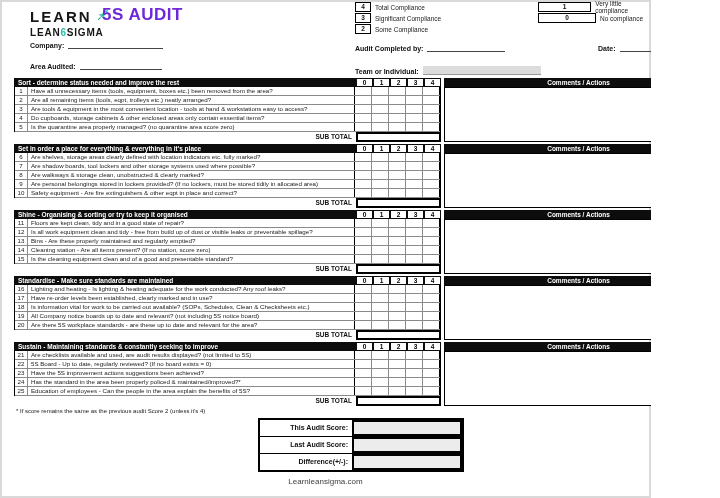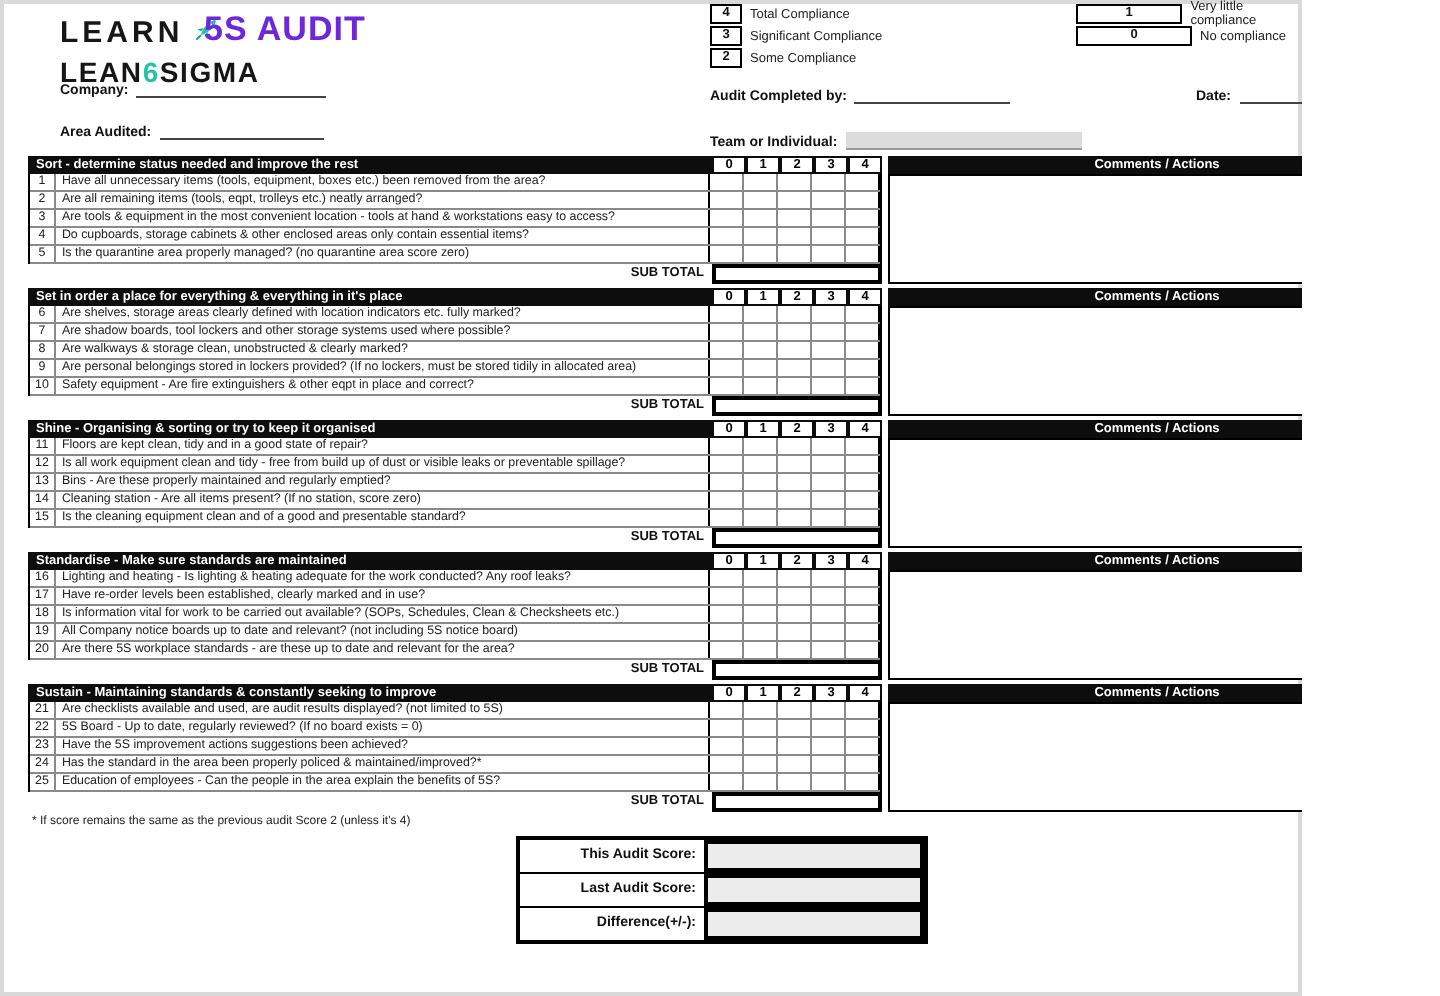--- a/index.html
+++ b/index.html
@@ -4,21 +4,21 @@
 <style>
   html,body{margin:0;padding:0;background:#fff;}
   .page{
     position:relative;width:651px;height:498px;background:#fff;
     font-family:Liberation Sans, sans-serif;color:#111;overflow:hidden;
     box-shadow:inset 0 0 0 2px #d9d9d9;
   }
   
   .logo{position:absolute;left:30px;top:7px;}
   .logo-top{display:flex;align-items:center;gap:3px;font-size:15px;font-weight:800;letter-spacing:2px;color:#161616;line-height:15px;}
-  .logo-bottom{font-size:14px;font-weight:800;letter-spacing:.8px;color:#161616;margin-top:2px;}
+  .logo-bottom{font-size:10px;font-weight:800;letter-spacing:.8px;color:#161616;margin-top:2px;}
   .teal{color:#26C2A8;}
   .page-title{position:absolute;left:102px;top:5px;font-size:17px;font-weight:800;letter-spacing:.5px;color:#6d28d9;}
   .legend-a{position:absolute;left:355px;top:2px;}
   .legend-b{position:absolute;left:538px;top:2px;}
   .legend-row{display:flex;align-items:center;height:10px;margin-bottom:1px;}
   .legend-box{display:inline-block;border:1px solid #000;background:#fff;font-size:6.5px;font-weight:700;
     text-align:center;line-height:8px;height:8px;box-sizing:content-box;}
   .legend-a .legend-box{width:14px;}
   .legend-b .legend-box{width:56px;}
   .legend-label{font-size:6.5px;margin-left:4px;color:#222;}
@@ -578,13 +578,14 @@
     <div class="summary-row">
       <div class="summary-label">Last Audit Score:</div>
       <div class="summary-value"></div>
     </div>
     <div class="summary-row">
       <div class="summary-label">Difference(+/-):</div>
       <div class="summary-value"></div>
     </div>
   </div>
 
+  <div class="site-footer">Learnleansigma.com</div>
 </div>
 
 </body></html>

